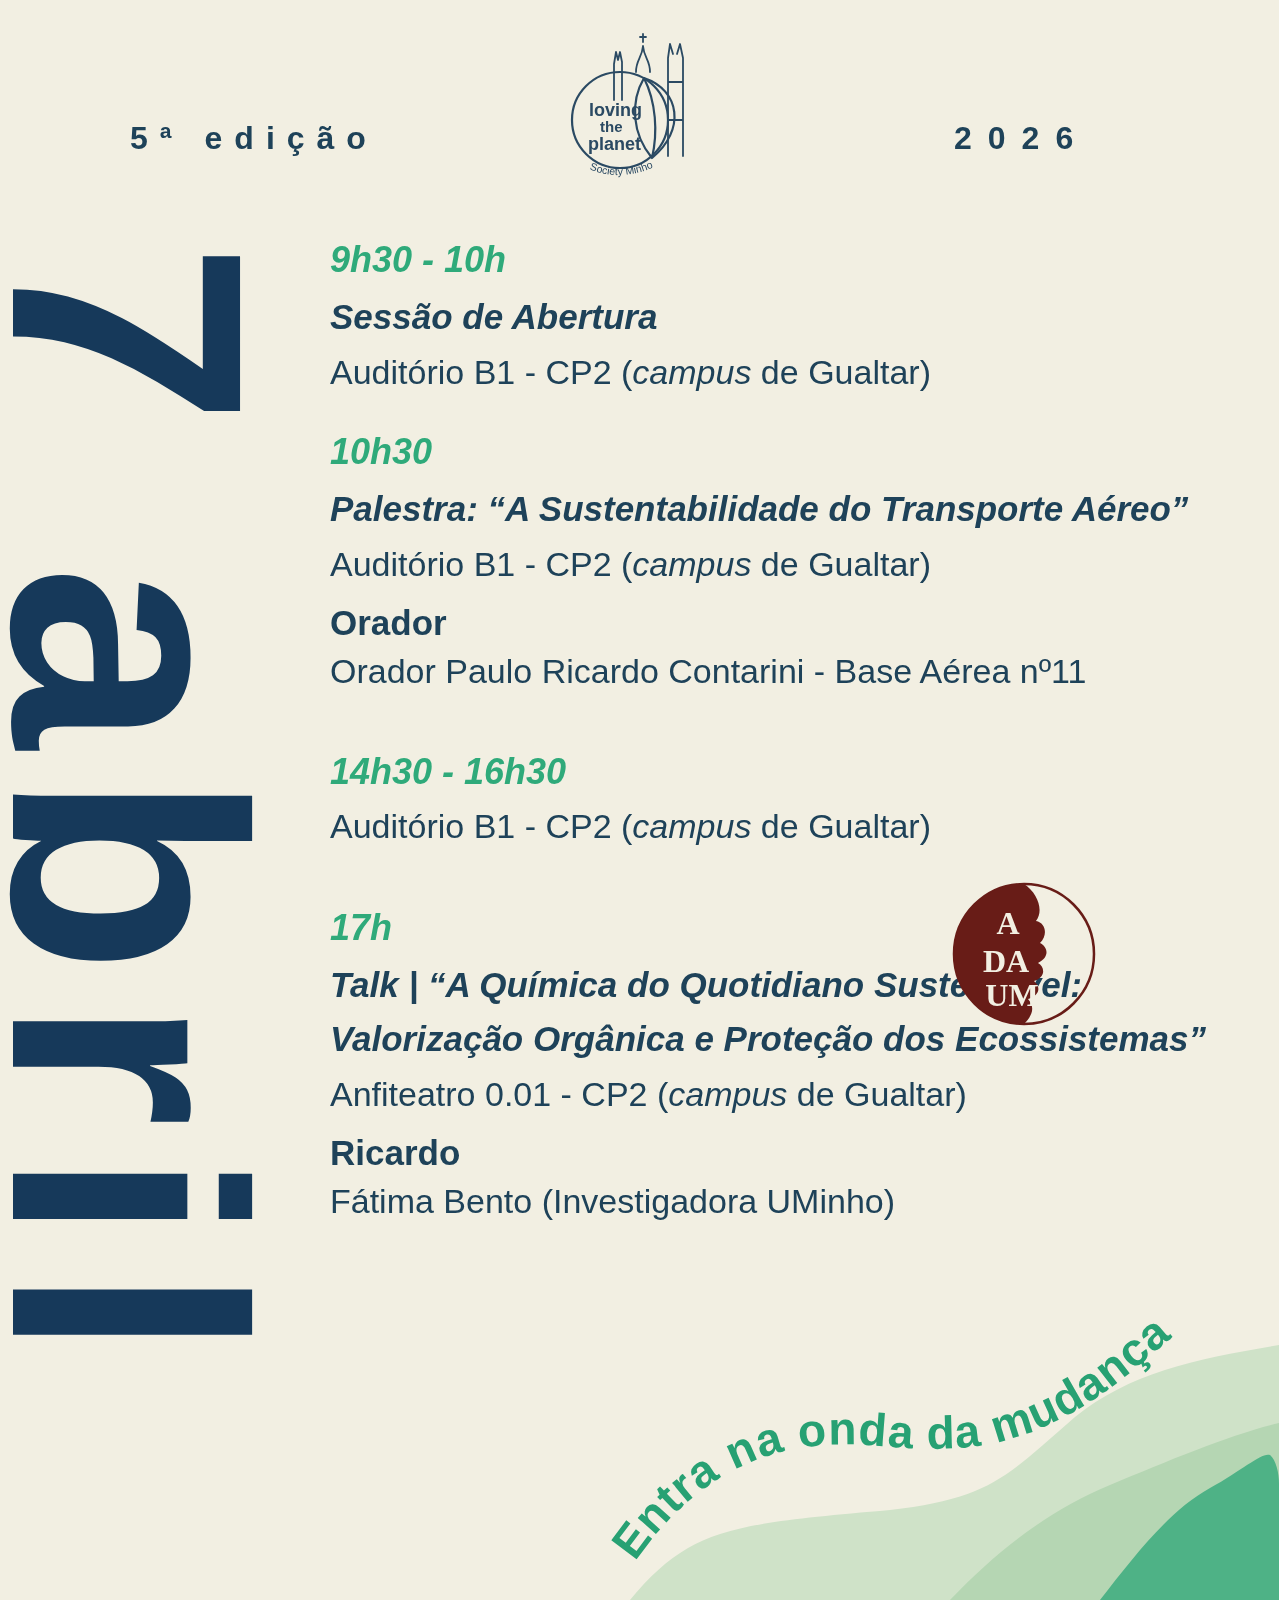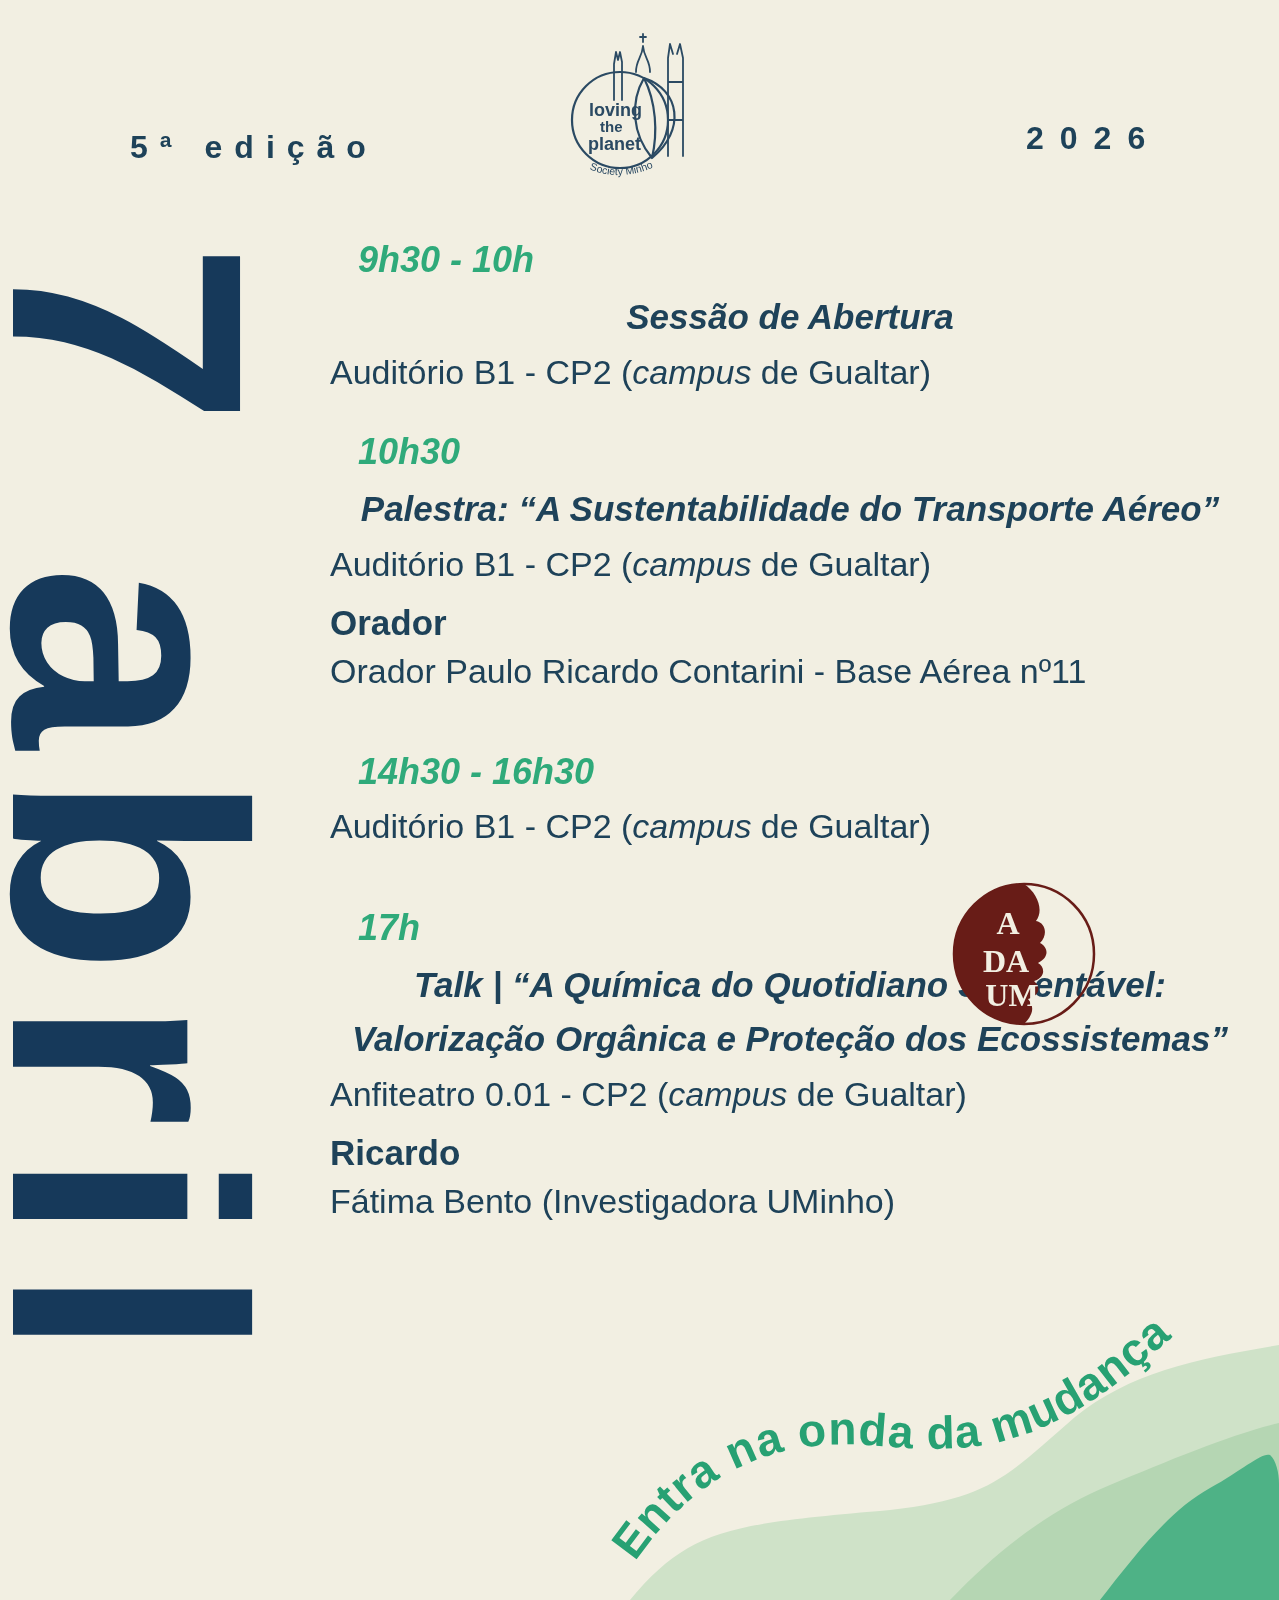--- a/index.html
+++ b/index.html
@@ -5,51 +5,51 @@
   html,body{margin:0;padding:0;}
   body{
     width:1279px;height:1600px;
     position:relative;
     overflow:hidden;
     background:#f2efe2;
     font-family:"Liberation Sans", sans-serif;
   }
   
   .edition{
-    position:absolute;left:130px;top:129px;
+    position:absolute;left:130px;top:120px;
     font-size:32px;font-weight:bold;color:#1e4259;
     letter-spacing:12px;white-space:nowrap;
   }
   .year{
-    position:absolute;left:1026px;top:120px;
+    position:absolute;left:954px;top:120px;
     font-size:32px;font-weight:bold;color:#1e4259;
     letter-spacing:16px;white-space:nowrap;
   }
   .ltp-logo{position:absolute;left:556px;top:28px;}
   
   .vertical-title{
     position:absolute;left:292px;top:242px;
     transform:rotate(90deg);transform-origin:0 0;
     font-size:330px;font-weight:bold;color:#16395a;
     letter-spacing:24px;line-height:1;white-space:nowrap;
   }
   
   .schedule{
     position:absolute;left:330px;top:236px;width:920px;
     color:#1e4259;
   }
   .block{margin-bottom:32px;}
   .block.gap-lg{margin-bottom:54px;}
   .time{
     font-size:36px;font-weight:bold;font-style:italic;
-    color:#2faa7a;line-height:48px;margin-bottom:6px;margin-left:28px;
+    color:#2faa7a;line-height:48px;margin-bottom:6px;
   }
   .title{
     font-size:35px;font-weight:bold;font-style:italic;
-    line-height:54px;margin-bottom:4px;white-space:pre-line;text-align:center;
+    line-height:54px;margin-bottom:4px;white-space:pre-line;
   }
   .venue{font-size:34px;line-height:48px;}
   .venue em{font-style:italic;text-align:right;}
   .role{font-size:35px;font-weight:bold;line-height:50px;margin-top:10px;}
   .speaker{font-size:34px;line-height:46px;}
   
   .adaum-logo{position:absolute;left:950px;top:880px;}
   
   .waves{position:absolute;left:0;bottom:0;width:1279px;height:420px;}
 </style>

